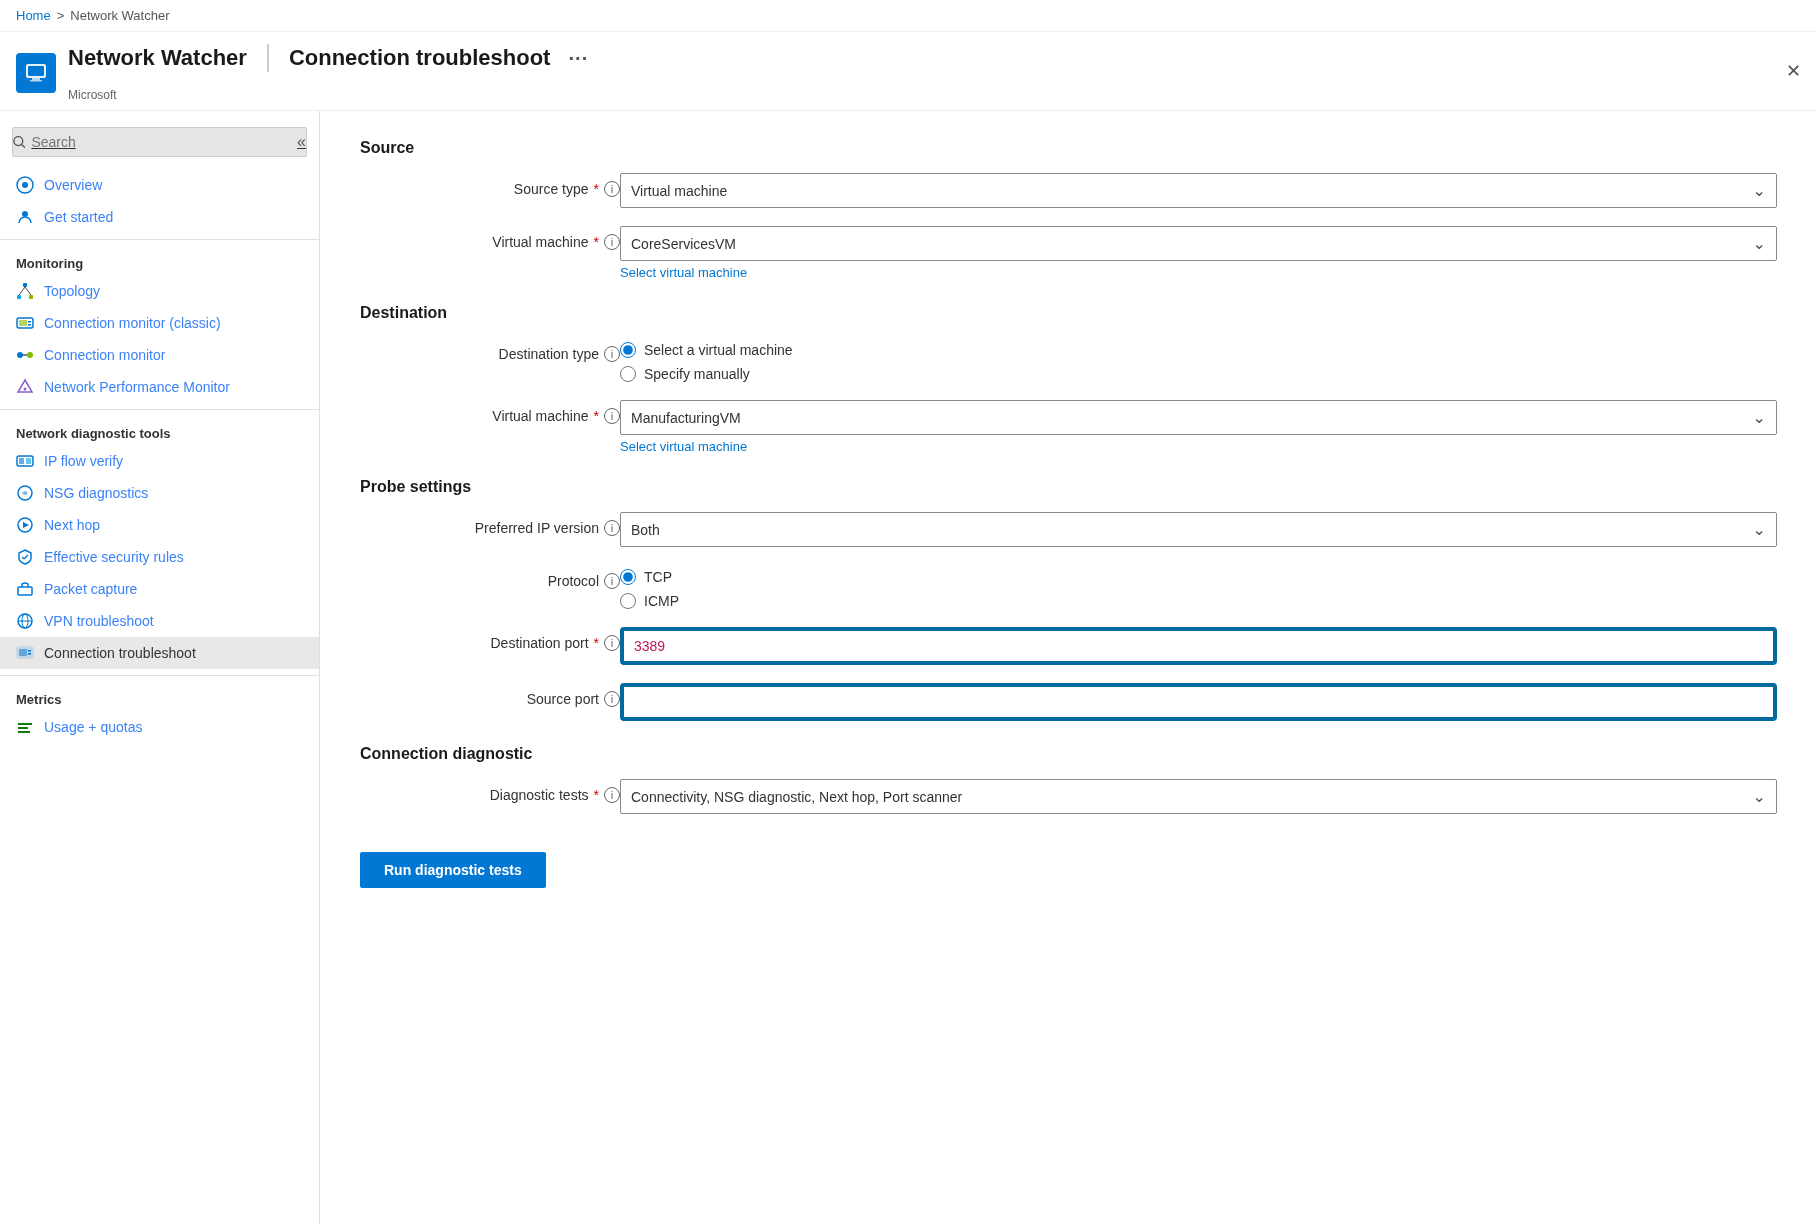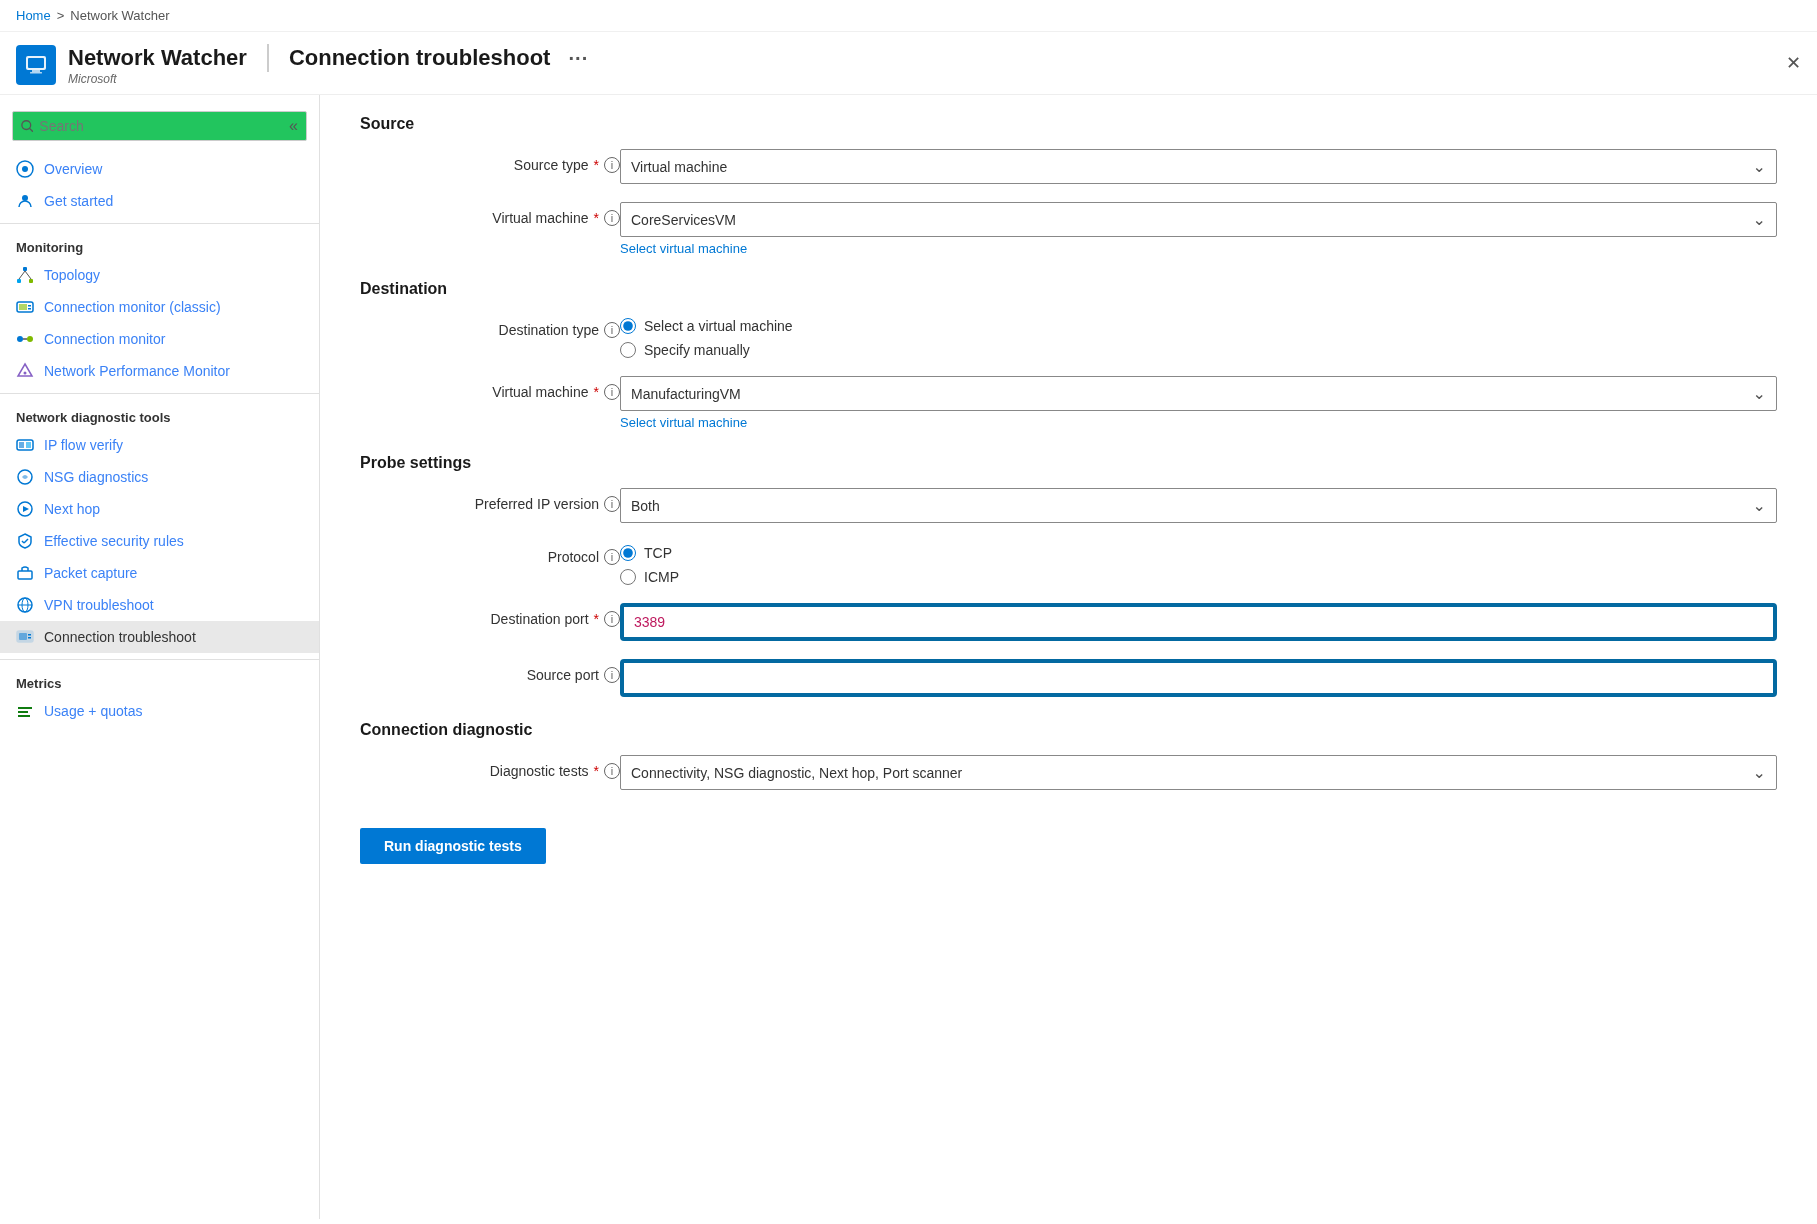--- a/index.html
+++ b/index.html
@@ -24,38 +24,38 @@
       width: 40px; height: 40px; background: #0078d4;
       border-radius: 4px; display: flex; align-items: center; justify-content: center;
       margin-right: 12px; flex-shrink: 0;
     }
     .header-icon svg { width: 24px; height: 24px; }
     .header-title-block { flex: 1; }
     .header-title {
       font-size: 22px; font-weight: 600; color: #1a1a1a;
       display: flex; align-items: center; gap: 10px;
     }
-    .header-subtitle { font-size: 12px; color: #666; margin-top: 0; font-style: italic; }
+    .header-subtitle { font-size: 12px; color: #666; margin-top: 16px; }
     .header-divider { width: 2px; height: 28px; background: #ccc; margin: 0 10px; }
     .header-dots { font-size: 20px; color: #555; cursor: pointer; margin-left: 8px; }
     .header-close { position: absolute; right: 16px; top: 50%; transform: translateY(-50%); font-size: 18px; cursor: pointer; color: #555; }
 
     
     .layout { display: flex; height: calc(100vh - 100px); }
 
     
     .sidebar {
       width: 320px; min-width: 320px; border-right: 1px solid #e0e0e0;
       overflow-y: auto; padding: 10px 0;
     }
     .sidebar-search {
       margin: 6px 12px 12px 12px;
       display: flex; align-items: center;
-      border: 1px solid #ccc; border-radius: 2px; padding: 5px 8px;
-      gap: 6px; background: #22c55e;
+      border: 1px solid #ccc; border-radius: 2px; padding: 5px 0;
+      gap: 6px; background: #e5e5e5; text-decoration: underline;
     }
     .sidebar-search input {
       border: none; outline: none; font-size: 14px; width: 100%; background: transparent;
     }
     .sidebar-collapse {
       margin-left: auto; cursor: pointer; color: #555; font-size: 16px;
     }
 
     .sidebar-section-label {
       font-size: 13px; font-weight: 600; color: #333;
@@ -72,21 +72,21 @@
     .sidebar-item .item-label { color: #3b82f6; }
     .sidebar-item.active .item-label { color: #333; }
 
     
     .main-content {
       flex: 1; overflow-y: auto; padding: 20px 40px 40px 40px;
     }
 
     
     .form-section-title {
-      font-size: 16px; font-weight: 600; color: #1a1a1a; margin-bottom: 16px; 
+      font-size: 16px; font-weight: 600; color: #1a1a1a; margin-bottom: 16px; margin-top: 8px;
     }
 
     .form-row {
       display: flex; align-items: flex-start; margin-bottom: 18px;
     }
     .form-label {
       width: 260px; min-width: 260px; padding-top: 8px; font-size: 14px; color: #333;
       display: flex; align-items: center; gap: 5px; justify-content: flex-end;
     }
     .form-control { flex: 1; }

